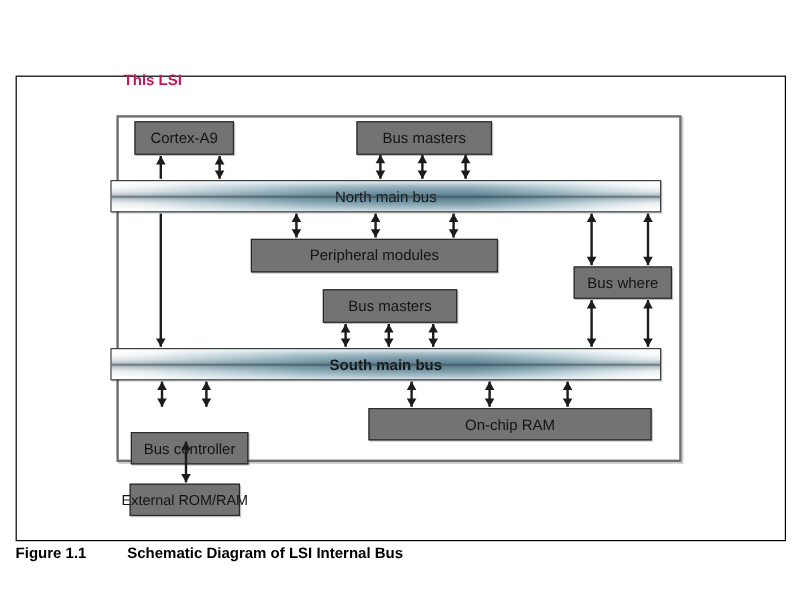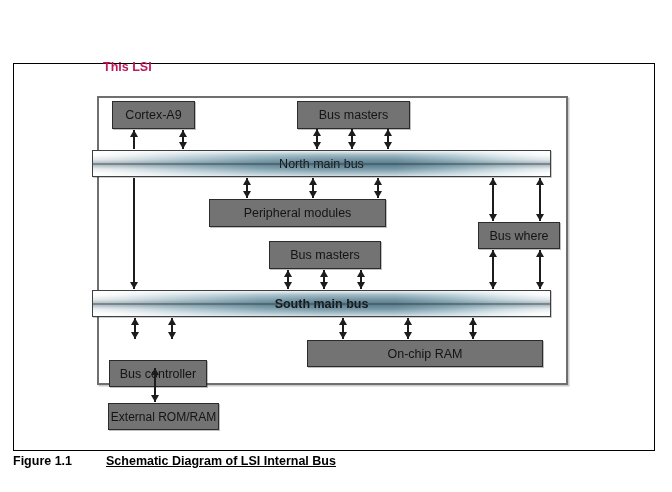--- a/index.html
+++ b/index.html
@@ -63,21 +63,21 @@
     width:0;height:0;border-left:4px solid transparent;border-right:4px solid transparent;
     border-bottom:7px solid #1c1c1c;
   }
   .ar.down::after{
     content:"";position:absolute;bottom:0;left:50%;transform:translateX(-50%);
     width:0;height:0;border-left:4px solid transparent;border-right:4px solid transparent;
     border-top:7px solid #1c1c1c;
   }
   
   .caption{position:absolute;top:454px;left:13px;font-size:12.5px;font-weight:bold;color:#000;}
-  .caption .cap-title{position:absolute;left:93px;top:0;white-space:nowrap;text-decoration:underline;}
+  .caption .cap-title{position:absolute;left:93px;top:0;white-space:nowrap;}
   .caption .cap-num{white-space:nowrap;}
 </style>
 </head>
 <body>
 
 <div class="intro">
 </div>
 
 <div class="fig-frame"></div>
 
@@ -90,36 +90,36 @@
 <div class="bus" style="top:290px;font-weight:bold;">
   <span class="bus-label">South main bus</span>
 </div>
 
 <div class="dbox" style="left:112px;top:101px;width:83px;height:28px;">
     <span>Cortex-A9</span>
   </div>
 <div class="dbox" style="left:297px;top:101px;width:113px;height:28px;">
     <span>Bus masters</span>
   </div>
-<div class="dbox" style="left:209px;top:199px;width:177px;height:28px;">
+<div class="dbox" style="left:209px;top:199px;width:206px;height:28px;">
     <span>Peripheral modules</span>
   </div>
 <div class="dbox" style="left:269px;top:241px;width:112px;height:28px;">
     <span>Bus masters</span>
   </div>
 <div class="dbox" style="left:478px;top:222px;width:82px;height:27px;">
     <span>Bus where</span>
   </div>
 <div class="dbox" style="left:109px;top:360px;width:98px;height:27px;">
     <span>Bus controller</span>
   </div>
 <div class="dbox" style="left:307px;top:340px;width:236px;height:27px;">
     <span>On-chip RAM</span>
   </div>
-<div class="dbox" style="left:108px;top:403px;width:111px;height:27px;font-size:12px;">
+<div class="dbox" style="left:108px;top:403px;width:92px;height:27px;font-size:12px;">
     <span>External ROM/RAM</span>
   </div>
 
 <div class="ar up" style="left:133.25px;top:130px;height:19px;"></div>
 <div class="ar up down" style="left:182.25px;top:130px;height:19px;"></div>
 
 <div class="ar up down" style="left:316.25px;top:129px;height:20px;"></div>
 <div class="ar up down" style="left:351.25px;top:129px;height:20px;"></div>
 <div class="ar up down" style="left:387.25px;top:129px;height:20px;"></div>
 

